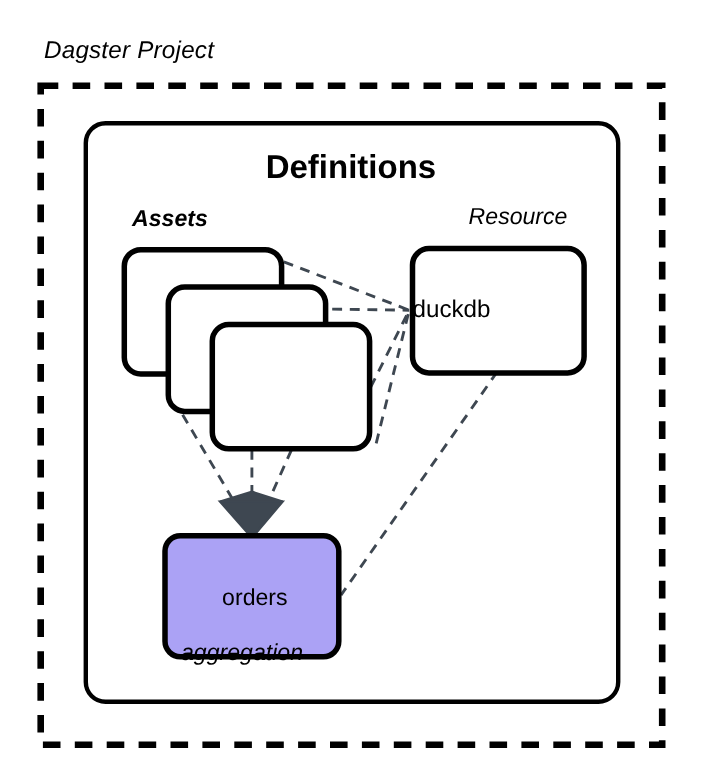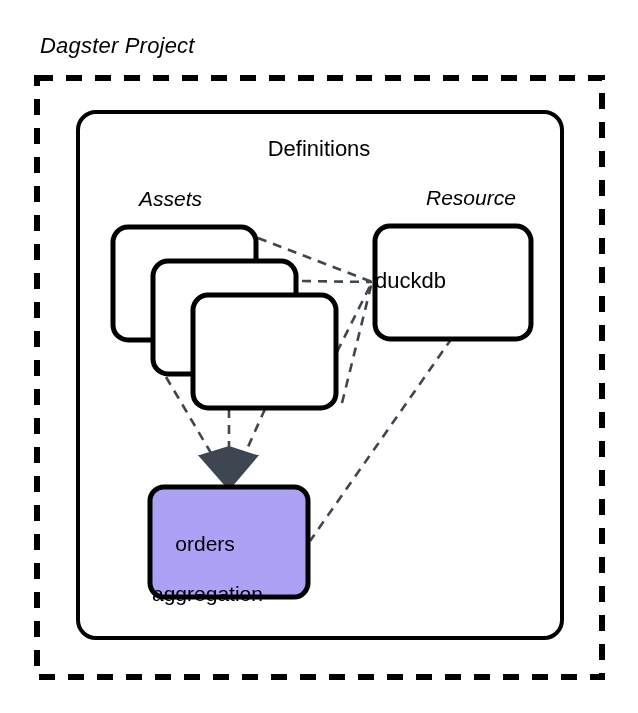--- a/index.html
+++ b/index.html
@@ -39,53 +39,53 @@
     font-size: 22px;
     font-style: italic;
     font-weight: 500;
     letter-spacing: 0.2px;
   }
   #definitions-title {
     left: 0px;
     top: 136px;
     width: 638px;
     text-align: center;
-    font-size: 22px;
-    font-weight: 400;
+    font-size: 30px;
+    font-weight: 700;
   }
   #assets-label {
-    left: 139px;
+    left: 120px;
     top: 187px;
     font-size: 21px;
     font-style: italic;
-    font-weight: 400;
+    font-weight: 700;
   }
   #resource-label {
     left: 386px;
     top: 186px;
     font-size: 21px;
     font-style: italic;
     font-weight: 500;
     margin-left: 40px;
   }
   #duckdb-label {
     left: 375px;
     top: 268px;
     width: 156px;
     text-align: left;
     font-size: 22px;
   }
   #orders-label {
-    left: 152px;
+    left: 141px;
     top: 508px;
     width: 158px;
-    text-align: left;
+    text-align: center;
     font-size: 21px;
   }
-  #orders-label .l2 { display: block; margin-top: 2px; }
+  #orders-label .l2 { display: block; margin-top: 2px; font-style: italic; }
 </style>
 </head>
 <body>
 
 <div id="canvas">
 
   <svg class="layer" viewBox="0 0 638 713" xmlns="http://www.w3.org/2000/svg">
 
     <rect x="37" y="78" width="565" height="599" fill="none" stroke="#000000" stroke-width="6" stroke-dasharray="16 13" stroke-linecap="butt"></rect>
 

